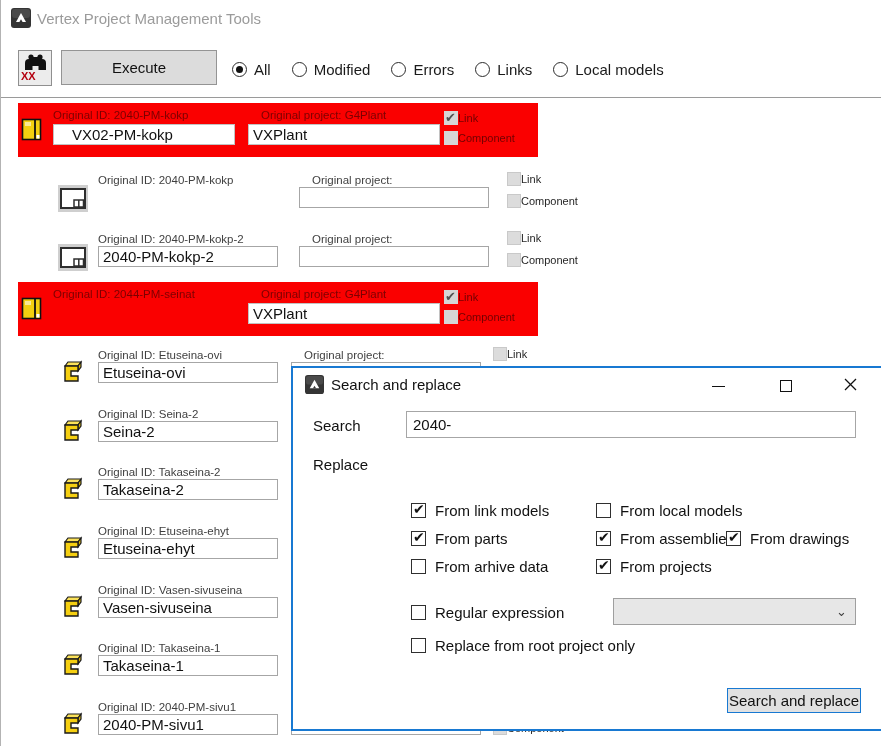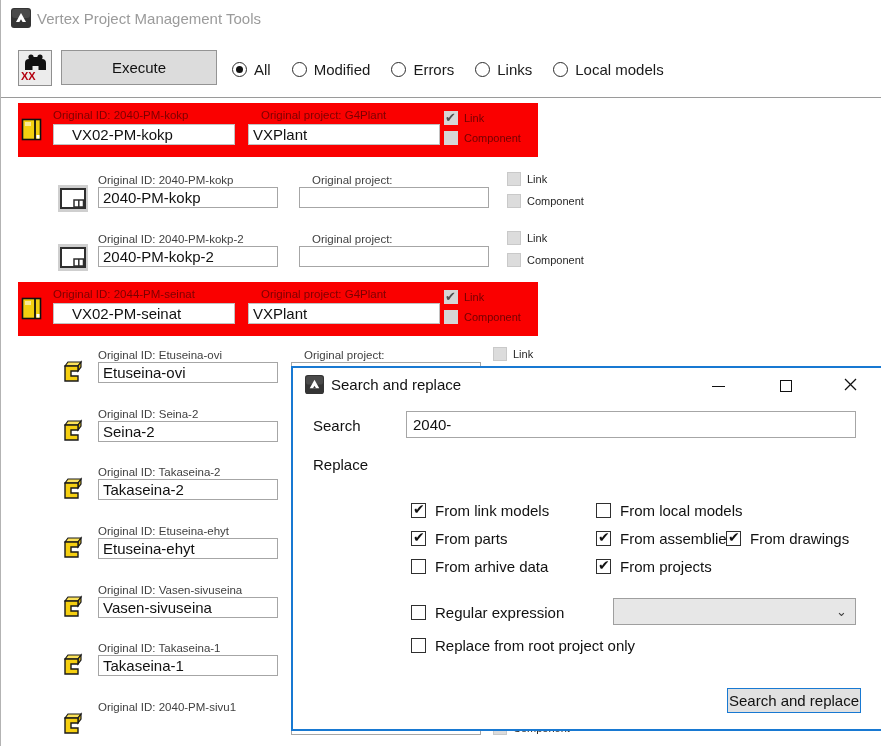--- a/index.html
+++ b/index.html
@@ -32,21 +32,21 @@
   .sep { left:0; top:97px; width:881px; height:1px; background:#9a9a9a; }
 
   
   .row { position:absolute; left:0; width:881px; height:56px; }
   .row .idlabel   { position:absolute; left:97px; top:0; font-size:11.5px; color:#3f3f3f; white-space:nowrap; }
   .row .idinput   { position:absolute; left:97px; top:13px; width:180px; height:21px; border:1px solid #a6a6a6; background:#fff; font:15px "Liberation Sans",sans-serif; padding:0 4px; color:#111; }
   .row .projlabel { position:absolute; top:0; font-size:11.5px; color:#3f3f3f; white-space:nowrap;margin-left:13px; }
   .row .projinput { position:absolute; top:13px; width:190px; height:21px; border:1px solid #a6a6a6; background:#fff; font:15px "Liberation Sans",sans-serif; padding:0 4px; color:#111; }
   .row.t-draw .projlabel, .row.t-draw .projinput { left:298px; }
   .row.t-part .projlabel, .row.t-part .projinput { left:290px; }
-  .cbline { position:absolute; display:flex; align-items:center; gap:6px; }
+  .cbline { position:absolute; display:flex; align-items:center; }
   .row.t-draw .cbline { left:506px; }
   .row.t-part .cbline { left:492px; }
   .cbline.l1 { top:-2px; } .cbline.l2 { top:20px; }
   .cb { width:14px; height:14px; background:#dcdcdc; border:1px solid #c9c9c9; position:relative; flex:0 0 auto; }
   .cb.on::after { content:"✔"; position:absolute; left:0px; top:-2px; font-size:13px; color:#4f4f4f; }
   .cblabel { font-size:11px; color:#262626; white-space:nowrap; }
   .rowicon { position:absolute; }
   .row.t-draw .rowicon { left:57px; top:11px; }
   .row.t-part .rowicon { left:61px; top:9px; }
 
@@ -176,21 +176,20 @@
   <div class="row t-draw" style="top:174px">
     <span class="rowicon">
       <svg width="30" height="27" viewBox="0 0 30 27">
           <rect x="0" y="0" width="30" height="27" fill="#cfcfcf"></rect>
           <rect x="3" y="4" width="24" height="19" fill="#fff" stroke="#2e2e2e" stroke-width="2"></rect>
           <rect x="16" y="15" width="9.5" height="7" fill="#fff" stroke="#2e2e2e" stroke-width="1.5"></rect>
           <line x1="20.8" y1="15" x2="20.8" y2="22" stroke="#2e2e2e" stroke-width="1.5"></line>
         </svg>
     </span>
     <label class="idlabel">Original ID: 2040-PM-kokp</label>
-    <input class="idinput" readonly="" value="2040-PM-kokp" style="">
     <label class="projlabel">Original project:</label>
     <input class="projinput" readonly="" value="" style="">
     <div class="cbline l1">
         <span class="cb"></span>
         <span class="cblabel">Link</span>
       </div>
     <div class="cbline l2">
         <span class="cb"></span>
         <span class="cblabel">Component</span>
       </div>
@@ -222,21 +221,20 @@
   <div class="row red" style="top:282px">
     <span class="rowicon">
       <svg width="22" height="27" viewBox="0 0 22 27">
           <rect x="1.5" y="3.5" width="18" height="20" fill="#f2cf10" stroke="#111" stroke-width="1.6"></rect>
           <line x1="14" y1="3.5" x2="14" y2="23.5" stroke="#111" stroke-width="1.8"></line>
           <rect x="4" y="6" width="6" height="4" fill="#fff" opacity="0.55"></rect>
           <rect x="15.5" y="19" width="3" height="3.5" fill="#fff"></rect>
         </svg>
     </span>
     <label class="idlabel">Original ID: 2044-PM-seinat</label>
-    <input class="idinput" readonly="" value="VX02-PM-seinat" style="">
     <label class="projlabel">Original project: G4Plant</label>
     <input class="projinput" readonly="" value="VXPlant" style="">
     <div class="cbline l1">
         <span class="cb on"></span>
         <span class="cblabel">Link</span>
       </div>
     <div class="cbline l2">
         <span class="cb"></span>
         <span class="cblabel">Component</span>
       </div>
@@ -376,20 +374,21 @@
 
   <div class="row t-part" style="top:701px">
     <span class="rowicon">
       <svg width="21" height="26" viewBox="0 0 21 26">
           <path d="M3 8 L6 4 L19 4 L16 8 Z" fill="#fbe259" stroke="#1a1a1a" stroke-width="1.2"></path>
           <path d="M16 8 L19 4 L19 9 L16 13 Z" fill="#d9b60e" stroke="#1a1a1a" stroke-width="1.2"></path>
           <path d="M3 8 H16 V13 H9 V18 H16 V23 H3 Z" fill="#f5cf11" stroke="#1a1a1a" stroke-width="1.4"></path>
         </svg>
     </span>
     <label class="idlabel">Original ID: 2040-PM-sivu1</label>
+    <input class="idinput" readonly="" value="2040-PM-sivu1" style="">
     <label class="projlabel">Original project:</label>
     <input class="projinput" readonly="" value="" style="">
     <div class="cbline l1">
         <span class="cb"></span>
         <span class="cblabel">Link</span>
       </div>
     <div class="cbline l2">
         <span class="cb"></span>
         <span class="cblabel">Component</span>
       </div>

